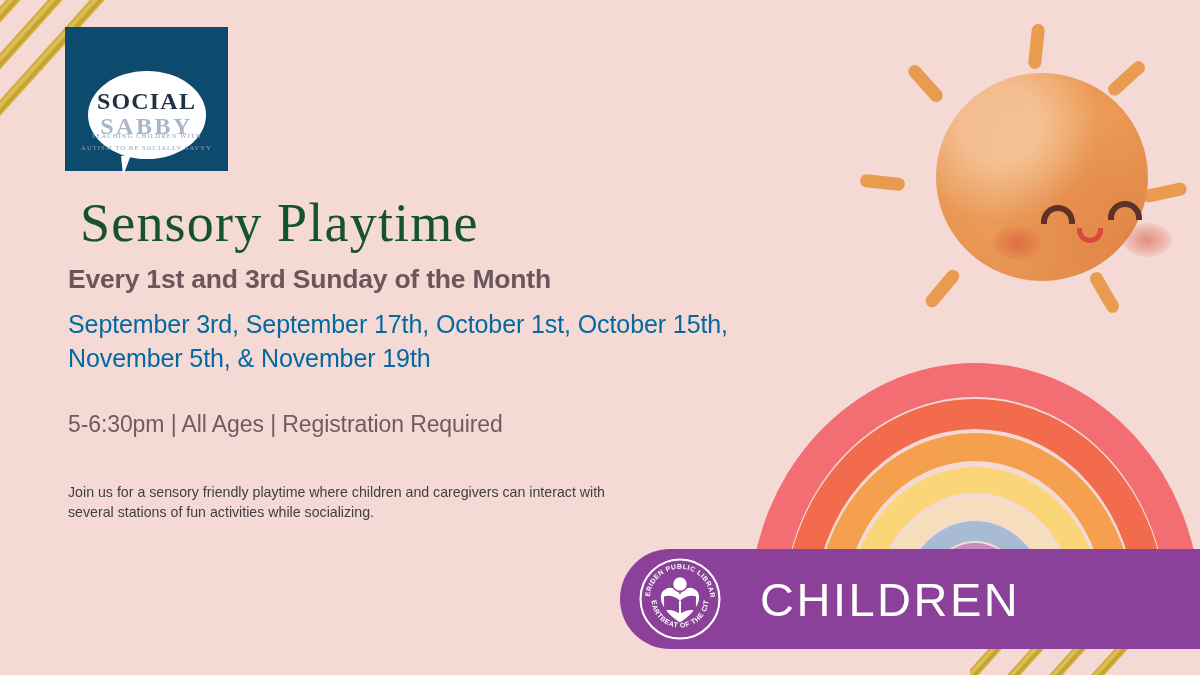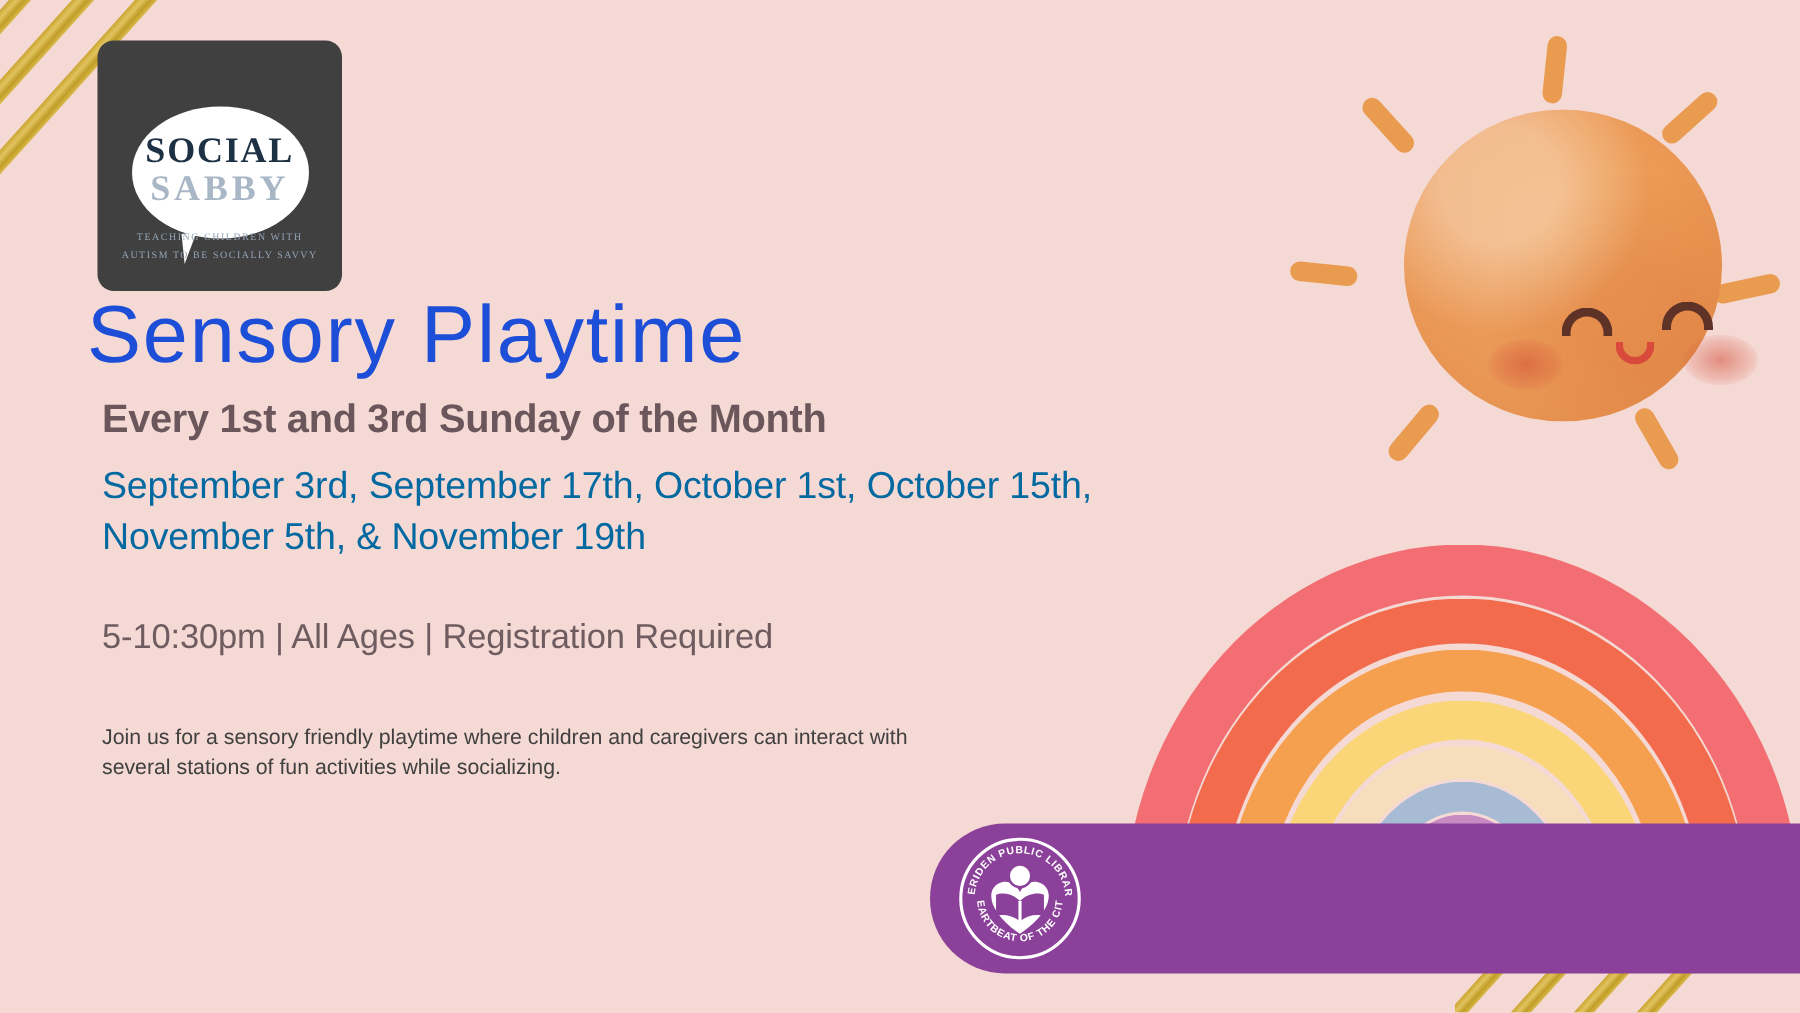--- a/index.html
+++ b/index.html
@@ -19,23 +19,22 @@
     position:absolute;
     background:linear-gradient(90deg,#C9A227 0%,#E0C25A 35%,#BE9A1E 70%,#D8B844 100%);
     border-radius:3px;
     opacity:.95;
   }
   .stripes-tl .stripe { width:11px; height:420px; transform:rotate(42deg); transform-origin:top left; }
   .stripes-br .stripe { width:10px; height:300px; transform:rotate(42deg); transform-origin:top left; }
 
   
   .logo-card {
-    position:absolute; left:65px; top:27px; width:163px; height:167px;
-    background:#404040;
-    border-radius:11px;
+    position:absolute; left:65px; top:27px; width:163px; height:144px;
+    background:#0c4a6e;
   }
   .logo-bubble {
     position:absolute; left:50%; top:44px; transform:translateX(-50%);
     width:118px; height:88px; background:#ffffff; border-radius:50%;
     display:flex; flex-direction:column; align-items:center; justify-content:center;
   }
   .logo-bubble:after {
     content:""; position:absolute; bottom:-16px; left:34px;
     border-left:10px solid #ffffff;
     border-bottom:20px solid transparent;
@@ -51,23 +50,23 @@
     font-size:24px; letter-spacing:2.5px; color:#A8B6C6; line-height:1.15;
   }
   .logo-tag {
     position:absolute; left:0; right:0; bottom:17px; text-align:center;
     font-family:"Liberation Serif", serif;
     font-size:6.6px; letter-spacing:1.05px; color:#93A3B4; line-height:1.85;
   }
 
   
   .headline {
-    position:absolute; left:58px; top:192px;
-    font-family:Liberation Sans, sans-serif;
-    font-size:54px; font-weight:400; color:#1d4ed8;
+    position:absolute; left:80px; top:192px;
+    font-family:Liberation Serif, serif;
+    font-size:54px; font-weight:400; color:#14532d;
     letter-spacing:1.2px;
   }
   .subhead {
     position:absolute; left:68px; top:264px;
     font-size:26.5px; font-weight:700; color:#6A565B;
     letter-spacing:-.2px;
   }
   .dates {
     position:absolute; left:68px; top:307px; width:680px;
     font-size:25px; font-weight:400; color:#0369a1; line-height:1.36;
@@ -177,21 +176,21 @@
   <div class="logo-tag">
     <div>TEACHING CHILDREN WITH</div>
     <div>AUTISM TO BE SOCIALLY SAVVY</div>
   </div>
 </div>
 
 <div class="headline">Sensory Playtime</div>
 <div class="subhead">Every 1st and 3rd Sunday of the Month</div>
 <div class="dates">September 3rd, September 17th, October 1st, October 15th, November 5th, &amp; November 19th</div>
 <div class="details">
-  <div>5-10:30pm | All Ages | Registration Required</div>
+  <div>5-6:30pm | All Ages | Registration Required</div>
 </div>
 <div class="blurb">Join us for a sensory friendly playtime where children and caregivers can interact with several stations of fun activities while socializing.</div>
 
 <div class="sun-wrap">
   <div class="ray" style="left:150px; top:6px;   transform:rotate(6deg);"></div>
   <div class="ray" style="left:39px;  top:43px;  transform:rotate(-42deg);"></div>
   <div class="ray" style="left:240px; top:38px;  transform:rotate(48deg);"></div>
   <div class="ray" style="left:-4px;  top:142px; transform:rotate(-84deg);"></div>
   <div class="ray" style="left:278px; top:152px; transform:rotate(78deg);"></div>
   <div class="ray" style="left:56px;  top:248px; transform:rotate(-140deg);"></div>
@@ -230,13 +229,14 @@
         <textPath href="#arcBot" startOffset="50%" text-anchor="middle">HEARTBEAT OF THE CITY</textPath>
       </text>
       <path d="M50 78 C 26 62, 22 44, 33 38 C 41 34, 48 40, 50 45 C 52 40, 59 34, 67 38 C 78 44, 74 62, 50 78 Z" fill="#ffffff"></path>
       <circle cx="50" cy="32" r="9" fill="#ffffff"></circle>
       <circle cx="50" cy="32" r="9" fill="none" stroke="#8B4199" stroke-width="2"></circle>
       <path d="M50 52 C 44 46, 36 45, 31 47 L 31 64 C 36 62, 44 63, 50 68 Z" fill="#8B4199"></path>
       <path d="M50 52 C 56 46, 64 45, 69 47 L 69 64 C 64 62, 56 63, 50 68 Z" fill="#8B4199"></path>
       <path d="M50 52 L 50 68" stroke="#ffffff" stroke-width="2.5"></path>
     </svg>
   </div>
+  <div class="banner-label">CHILDREN</div>
 </div>
 
 </body></html>

